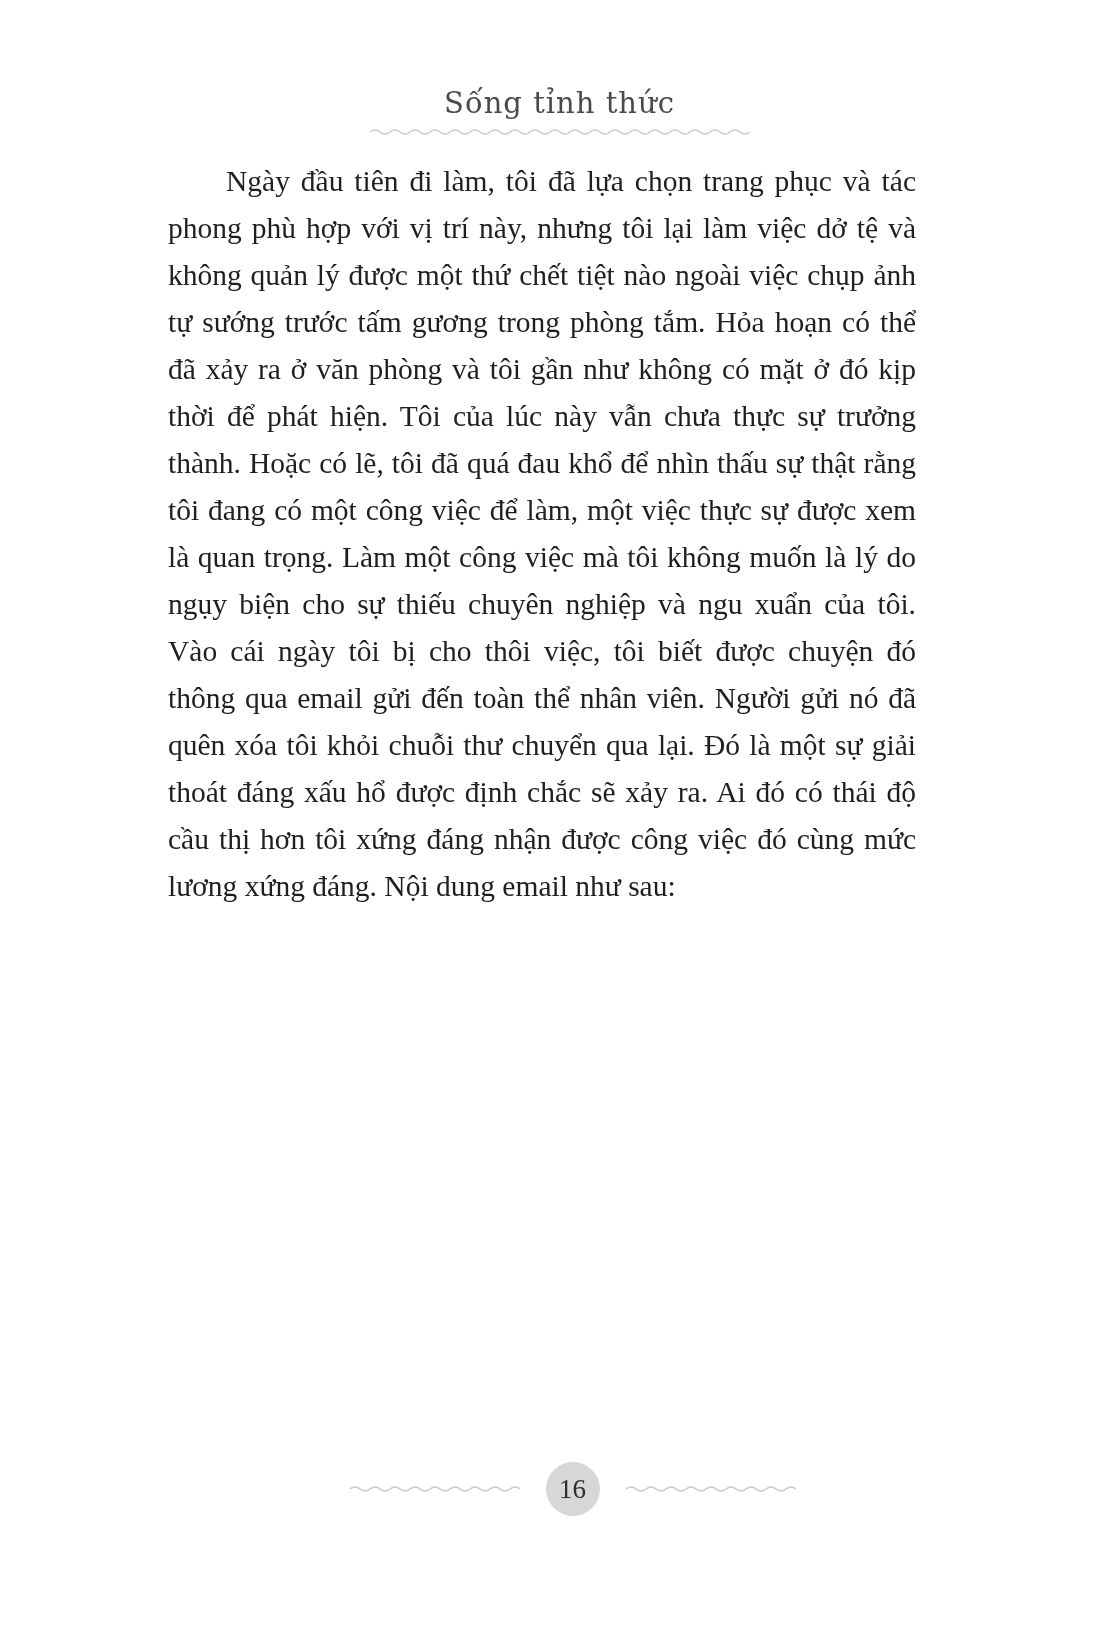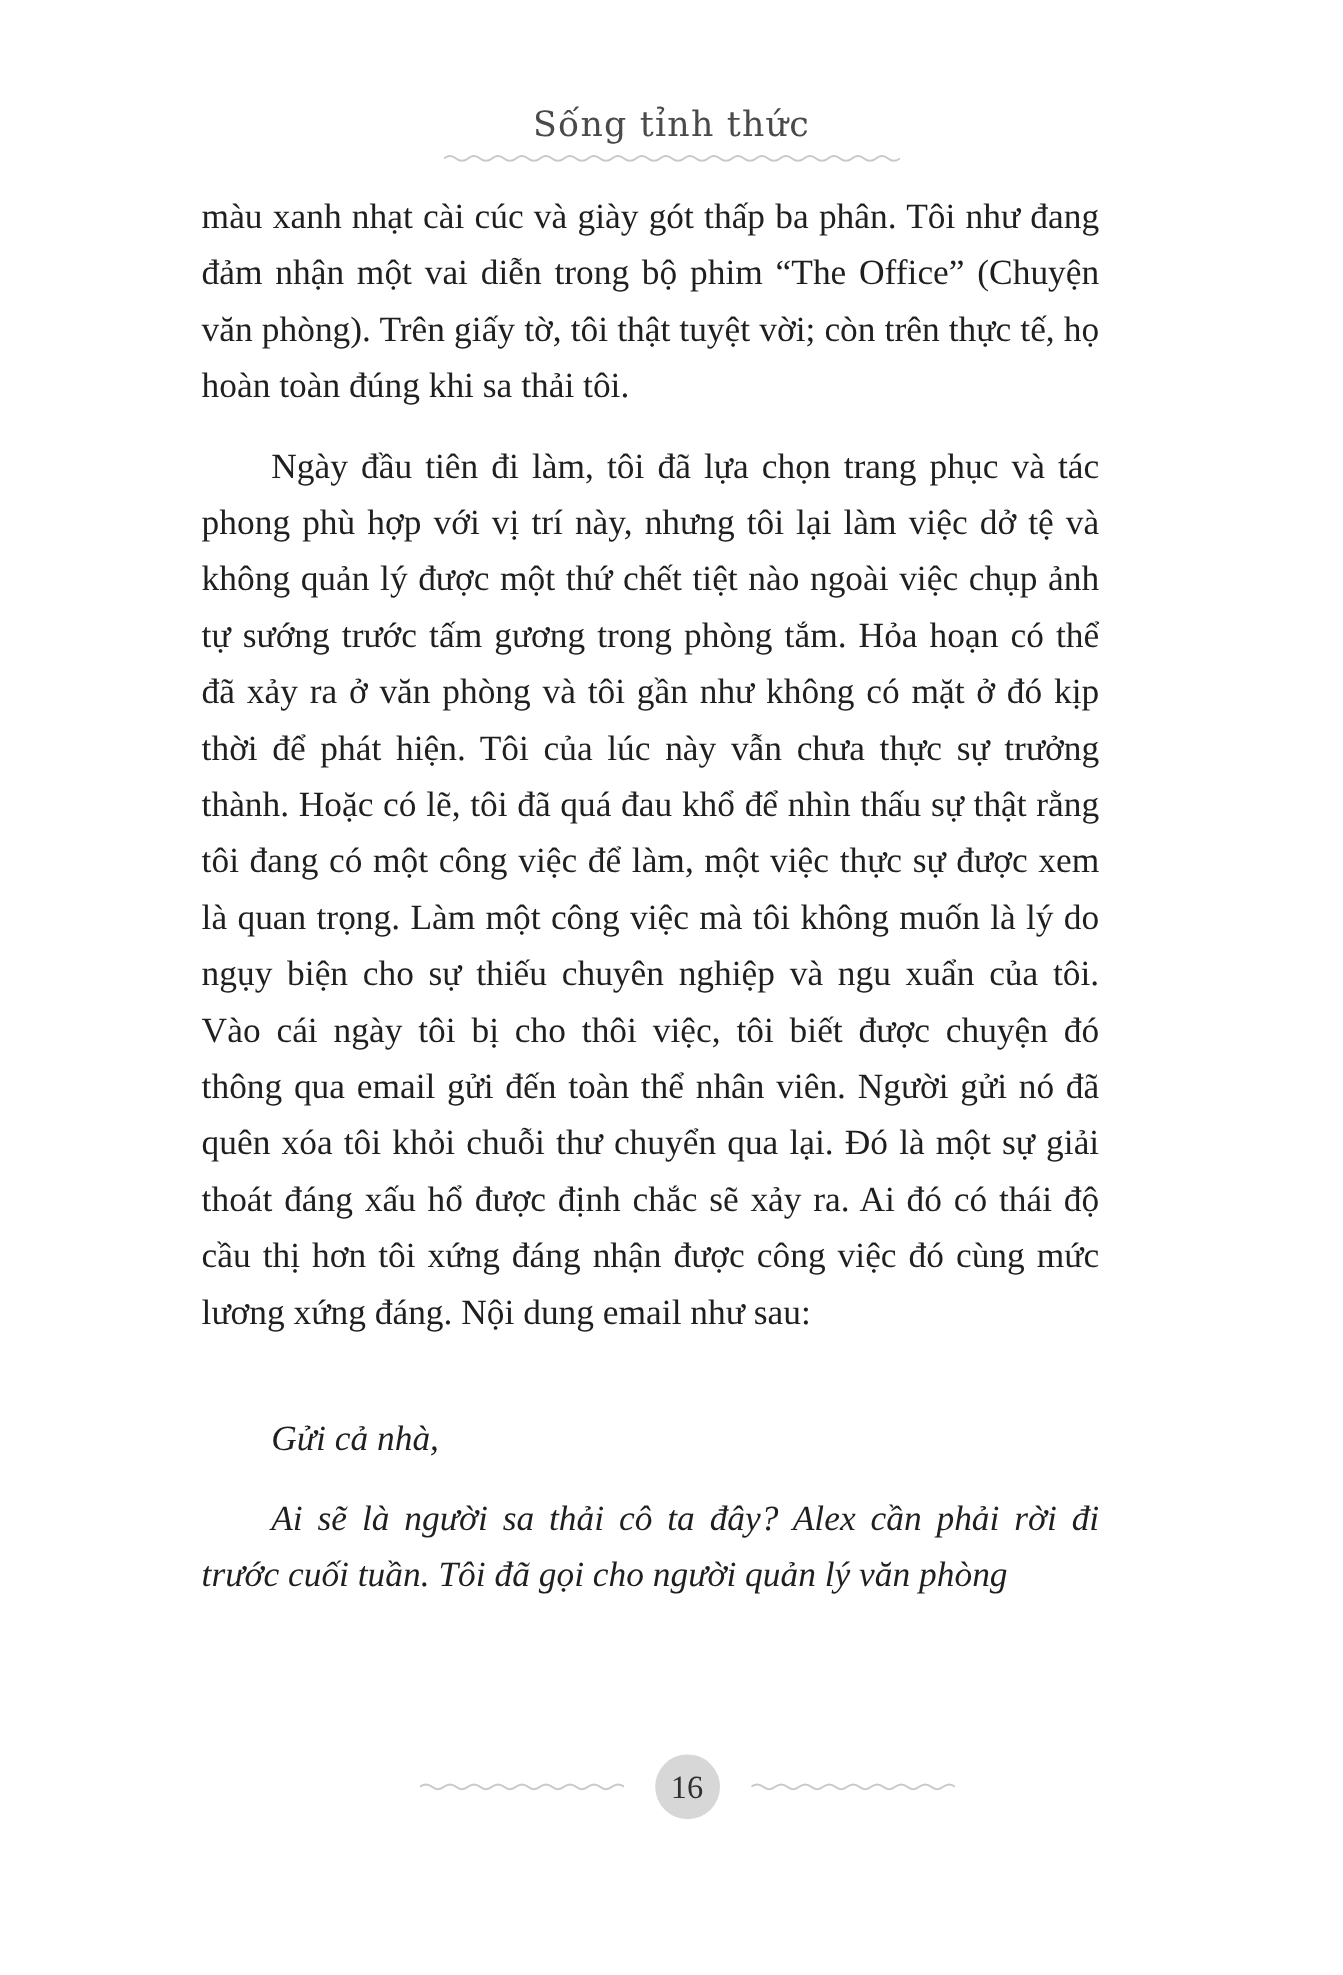--- a/index.html
+++ b/index.html
@@ -84,29 +84,23 @@
   <div class="header">
     <div class="header-title">Sống tỉnh thức</div>
     <div class="header-wave">
       <svg class="wave-svg" width="380" height="12" viewBox="0 0 380 12">
         <path d="M0 6 Q5 2 10 6 T20 6 T30 6 T40 6 T50 6 T60 6 T70 6 T80 6 T90 6 T100 6 T110 6 T120 6 T130 6 T140 6 T150 6 T160 6 T170 6 T180 6 T190 6 T200 6 T210 6 T220 6 T230 6 T240 6 T250 6 T260 6 T270 6 T280 6 T290 6 T300 6 T310 6 T320 6 T330 6 T340 6 T350 6 T360 6 T370 6 T380 6" fill="none" stroke="#c9c9c9" stroke-width="1.6"></path>
       </svg>
     </div>
   </div>
 
   <div class="content">
-    <p class="para">màu xanh nhạt cài cúc và giày gót thấp ba phân. Tôi như đang đảm nhận một vai diễn trong bộ phim “The Office” (Chuyện văn phòng). Trên giấy tờ, tôi thật tuyệt vời; còn trên thực tế, họ hoàn toàn đúng khi sa thải tôi.</p>
 
     <p class="para indent">Ngày đầu tiên đi làm, tôi đã lựa chọn trang phục và tác phong phù hợp với vị trí này, nhưng tôi lại làm việc dở tệ và không quản lý được một thứ chết tiệt nào ngoài việc chụp ảnh tự sướng trước tấm gương trong phòng tắm. Hỏa hoạn có thể đã xảy ra ở văn phòng và tôi gần như không có mặt ở đó kịp thời để phát hiện. Tôi của lúc này vẫn chưa thực sự trưởng thành. Hoặc có lẽ, tôi đã quá đau khổ để nhìn thấu sự thật rằng tôi đang có một công việc để làm, một việc thực sự được xem là quan trọng. Làm một công việc mà tôi không muốn là lý do ngụy biện cho sự thiếu chuyên nghiệp và ngu xuẩn của tôi. Vào cái ngày tôi bị cho thôi việc, tôi biết được chuyện đó thông qua email gửi đến toàn thể nhân viên. Người gửi nó đã quên xóa tôi khỏi chuỗi thư chuyển qua lại. Đó là một sự giải thoát đáng xấu hổ được định chắc sẽ xảy ra. Ai đó có thái độ cầu thị hơn tôi xứng đáng nhận được công việc đó cùng mức lương xứng đáng. Nội dung email như sau:</p>
 
-    <div class="email-block">
-      <p class="para indent italic">Gửi cả nhà,</p>
-
-      <p class="para indent italic">Ai sẽ là người sa thải cô ta đây? Alex cần phải rời đi trước cuối tuần. Tôi đã gọi cho người quản lý văn phòng</p>
-    </div>
   </div>
 
   <div class="footer">
     <svg class="wave-svg" width="170" height="12" viewBox="0 0 170 12">
       <path d="M0 6 Q5 2 10 6 T20 6 T30 6 T40 6 T50 6 T60 6 T70 6 T80 6 T90 6 T100 6 T110 6 T120 6 T130 6 T140 6 T150 6 T160 6 T170 6" fill="none" stroke="#c9c9c9" stroke-width="1.6"></path>
     </svg>
     <div class="page-circle">16</div>
     <svg class="wave-svg" width="170" height="12" viewBox="0 0 170 12">
       <path d="M0 6 Q5 2 10 6 T20 6 T30 6 T40 6 T50 6 T60 6 T70 6 T80 6 T90 6 T100 6 T110 6 T120 6 T130 6 T140 6 T150 6 T160 6 T170 6" fill="none" stroke="#c9c9c9" stroke-width="1.6"></path>
     </svg>

